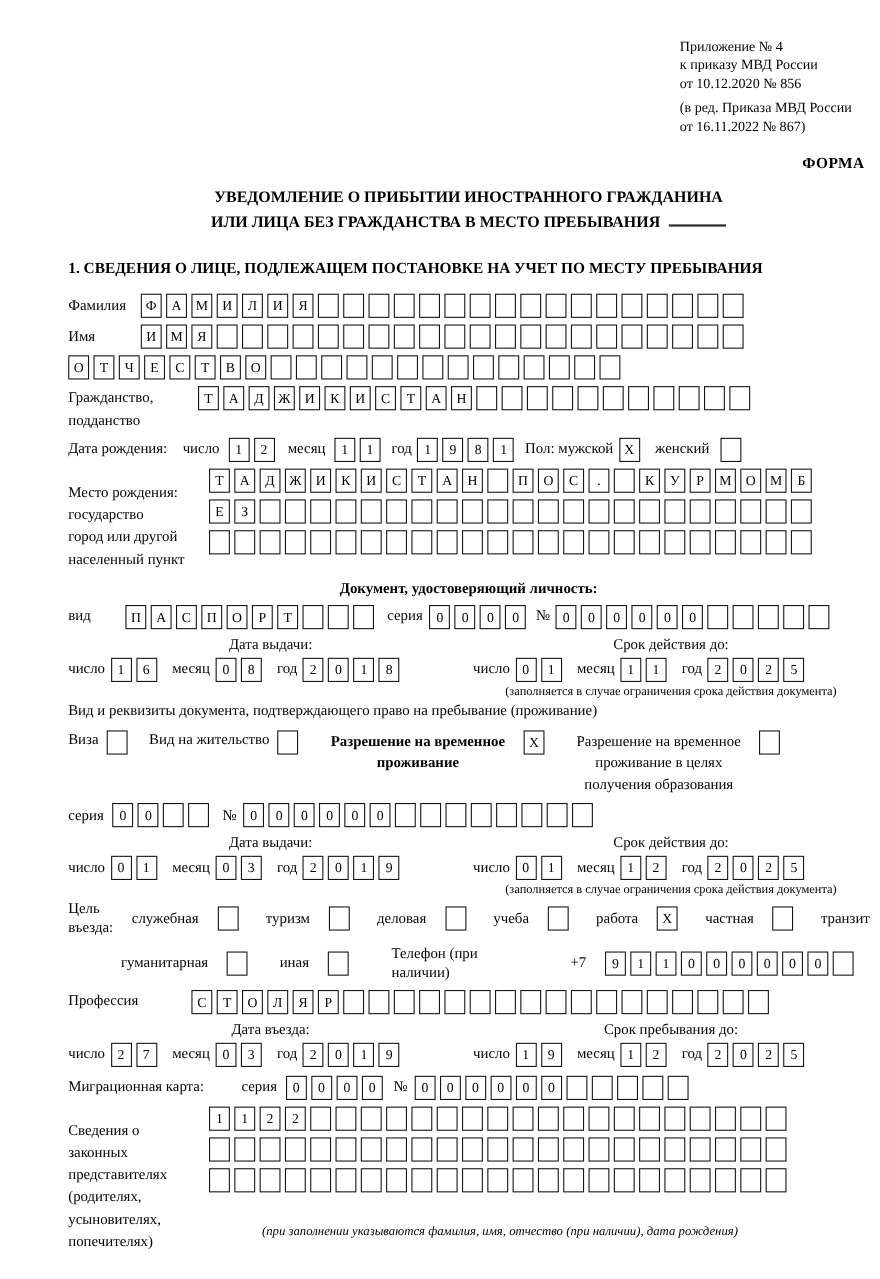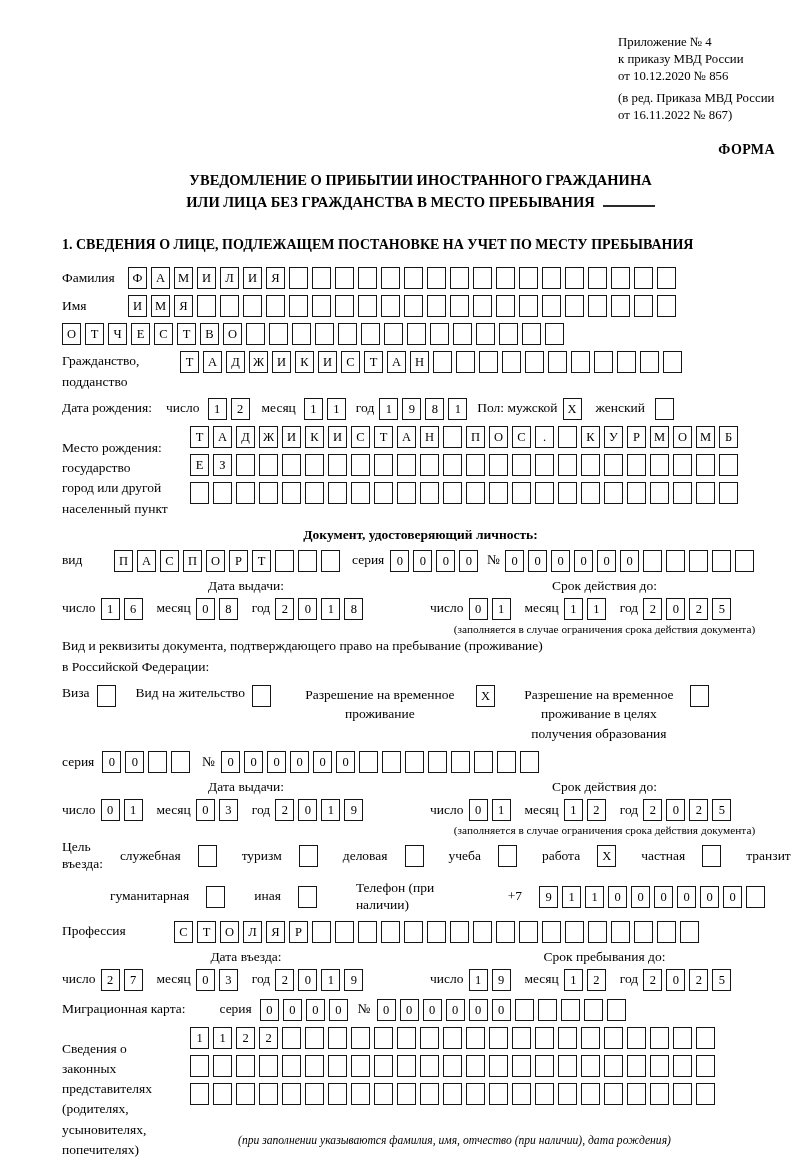--- a/index.html
+++ b/index.html
@@ -1,18 +1,18 @@
 <!DOCTYPE html>
 <html><head>
 <meta charset="utf-8">
 <style>
   html,body{margin:0;padding:0;background:#fff;}
   .page{
     width:800px;height:1163px;box-sizing:border-box;background:#fff;color:#000;
-    padding:34px 21px 10px 62px;overflow:hidden;
+    padding:34px 10px 10px 62px;overflow:hidden;
     font-family:"Liberation Serif","DejaVu Serif",serif;font-size:13.5px;line-height:1.25;
   }
   .hdr{margin-left:556px;font-size:12.8px;line-height:1.32;}
   .hdr .amend{margin-top:5px;}
   .forma{text-align:right;font-weight:bold;font-size:14px;letter-spacing:.4px;margin-top:18px;padding-right:4px;}
   .title{text-align:center;font-weight:bold;font-size:14.5px;line-height:1.55;margin-top:10px;}
   .blank-line{display:inline-block;width:52px;border-bottom:2px solid #2a2a2a;margin-left:8px;}
   .sec{font-weight:bold;font-size:14px;margin-top:22px;margin-bottom:14px;}
   .row{display:flex;align-items:center;margin-bottom:6px;}
   .row-top{display:flex;align-items:flex-start;margin-bottom:6px;}
@@ -34,21 +34,21 @@
   .dstrip .cells{margin-right:10px;}
   .twocol{display:flex;margin-bottom:2px;}
   .colL{width:368px;flex:none;}
   .colR{flex:1;}
   .ctitle{text-align:center;margin-bottom:3px;}
   .note{font-size:11.3px;text-align:center;margin-top:2px;}
   .opts{display:flex;align-items:flex-start;margin:9px 0 8px;}
   .opt{display:flex;align-items:flex-start;margin-right:16px;}
   .opt .t{margin-right:7px;}
   .opt .tc{text-align:center;line-height:1.45;margin-right:7px;}
-  .w175{width:178px;}
+  .w175{width:178px;font-weight:bold;}
   .w170{width:168px;}
   .prow{display:flex;align-items:center;margin-bottom:7px;gap:11px;}
   .prow .pt{margin-right:6px;}
   .prow .cells{margin-right:10px;}
   .indent48{margin-left:48px;}
   .mt2{margin-top:2px;}
   .rep-note{font-size:11.6px;text-align:center;margin-top:29px;font-style:italic;}
   .cellrows .cells{margin-bottom:6px;}
 </style>
 </head>
@@ -390,21 +390,20 @@
             <span class="cell">0</span>
             <span class="cell">2</span>
             <span class="cell">5</span>
           </span>
       </div>
       <div class="note">(заполняется в случае ограничения срока действия документа)</div>
     </div>
   </div>
 
   <div class="docline mt2">Вид и реквизиты документа, подтверждающего право на пребывание (проживание)</div>
-  <div class="docline">в Российской Федерации:</div>
 
   <div class="opts">
     <span class="opt">
       <span class="t">Виза</span>
       <span class="cells">
           <span class="cell"></span>
         </span>
     </span>
     <span class="opt">
       <span class="t">Вид на жительство</span>

